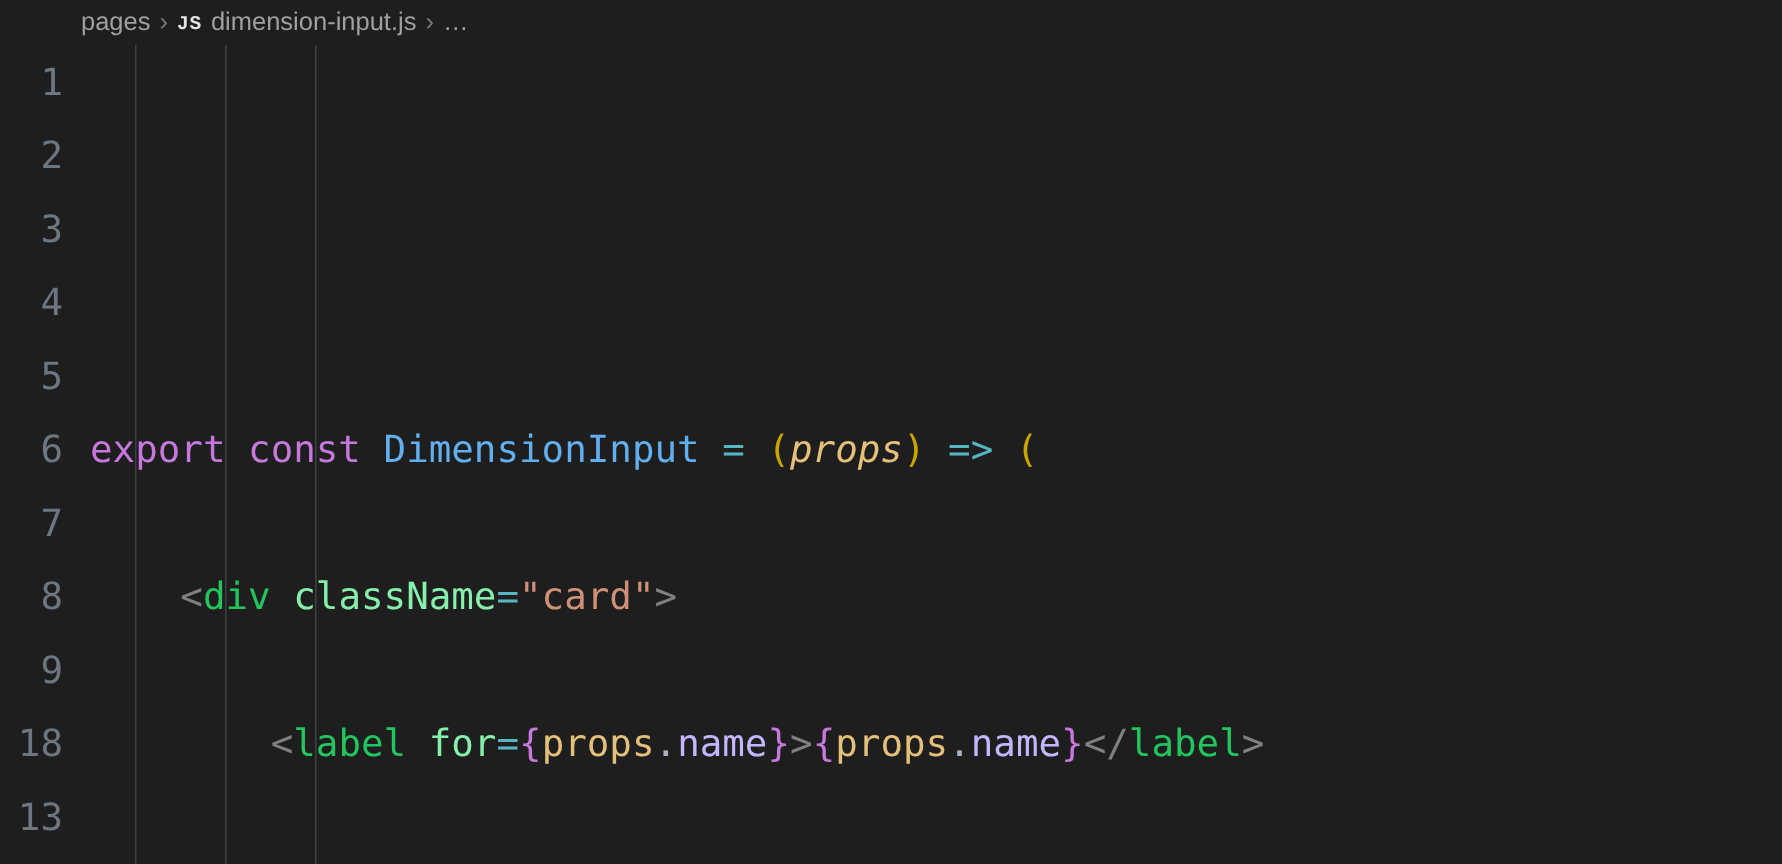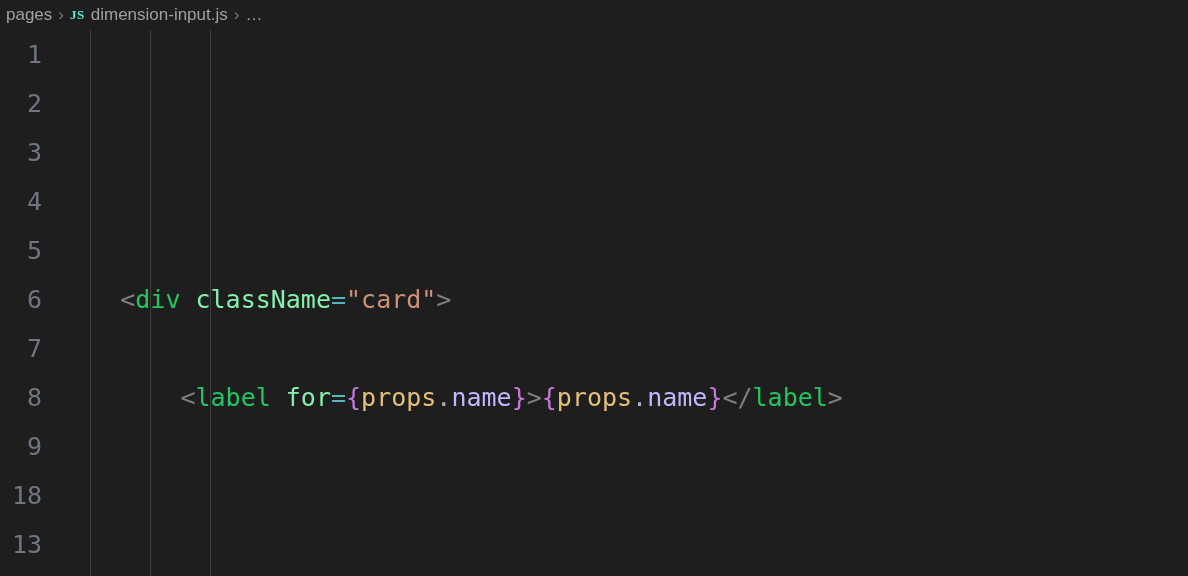--- a/index.html
+++ b/index.html
@@ -13,28 +13,29 @@
   .breadcrumbs {
     display: flex;
     align-items: center;
     height: 30px;
     padding: 0 6px;
     font-size: 17px;
     color: #a0a0a0;
     background: #1e1e1e;
     gap: 6px;
     font-family: -apple-system, BlinkMacSystemFont, "Segoe UI", sans-serif;
+    margin-left: 48px;
   }
   .breadcrumbs .sep { color: #7a7a7a; }
   .breadcrumbs .js-badge {
-    color: #5eead4;
+    color: #e5e5e5;
     font-weight: 700;
     font-size: 13px;
     letter-spacing: 0.5px;
-    font-family: Liberation Serif, serif;
+    font-family: Liberation Mono, monospace;
   }
   .breadcrumbs .ellipsis { color: #a0a0a0; }
   .editor {
     display: flex;
     font-size: 25px;
     line-height: 49px;
   }
   .gutter {
     width: 60px;
     text-align: right;
@@ -96,20 +97,21 @@
     <div class="ln">8</div>
     <div class="ln">9</div>
     <div class="ln">18</div>
     <div class="ln">13</div>
   </div>
   <div class="code">
     <div class="guide" style="left:30px"></div>
     <div class="guide" style="left:90px"></div>
     <div class="guide" style="left:150px"></div>
 
+<div class="line"><span class="kw-export">export</span> <span class="kw-const">const</span> <span class="fn-name">DimensionInput</span> <span class="op">=</span> <span class="paren">(</span><span class="param">props</span><span class="paren">)</span> <span class="op">=&gt;</span> <span class="paren">(</span></div>
 <div class="line">    <span class="tag-angle">&lt;</span><span class="tag-name">div</span> <span class="attr">className</span><span class="op">=</span><span class="str-o">"card"</span><span class="tag-angle">&gt;</span></div>
 <div class="line">        <span class="tag-angle">&lt;</span><span class="tag-name">label</span> <span class="attr">for</span><span class="op">=</span><span class="brace-p">{</span><span class="obj">props</span><span class="punc">.</span><span class="prop">name</span><span class="brace-p">}</span><span class="tag-angle">&gt;</span><span class="brace-p">{</span><span class="obj">props</span><span class="punc">.</span><span class="prop">name</span><span class="brace-p">}</span><span class="tag-angle">&lt;/</span><span class="tag-name">label</span><span class="tag-angle">&gt;</span></div>
 <div class="line">        </div>
 
 
 
 
 
 
 

